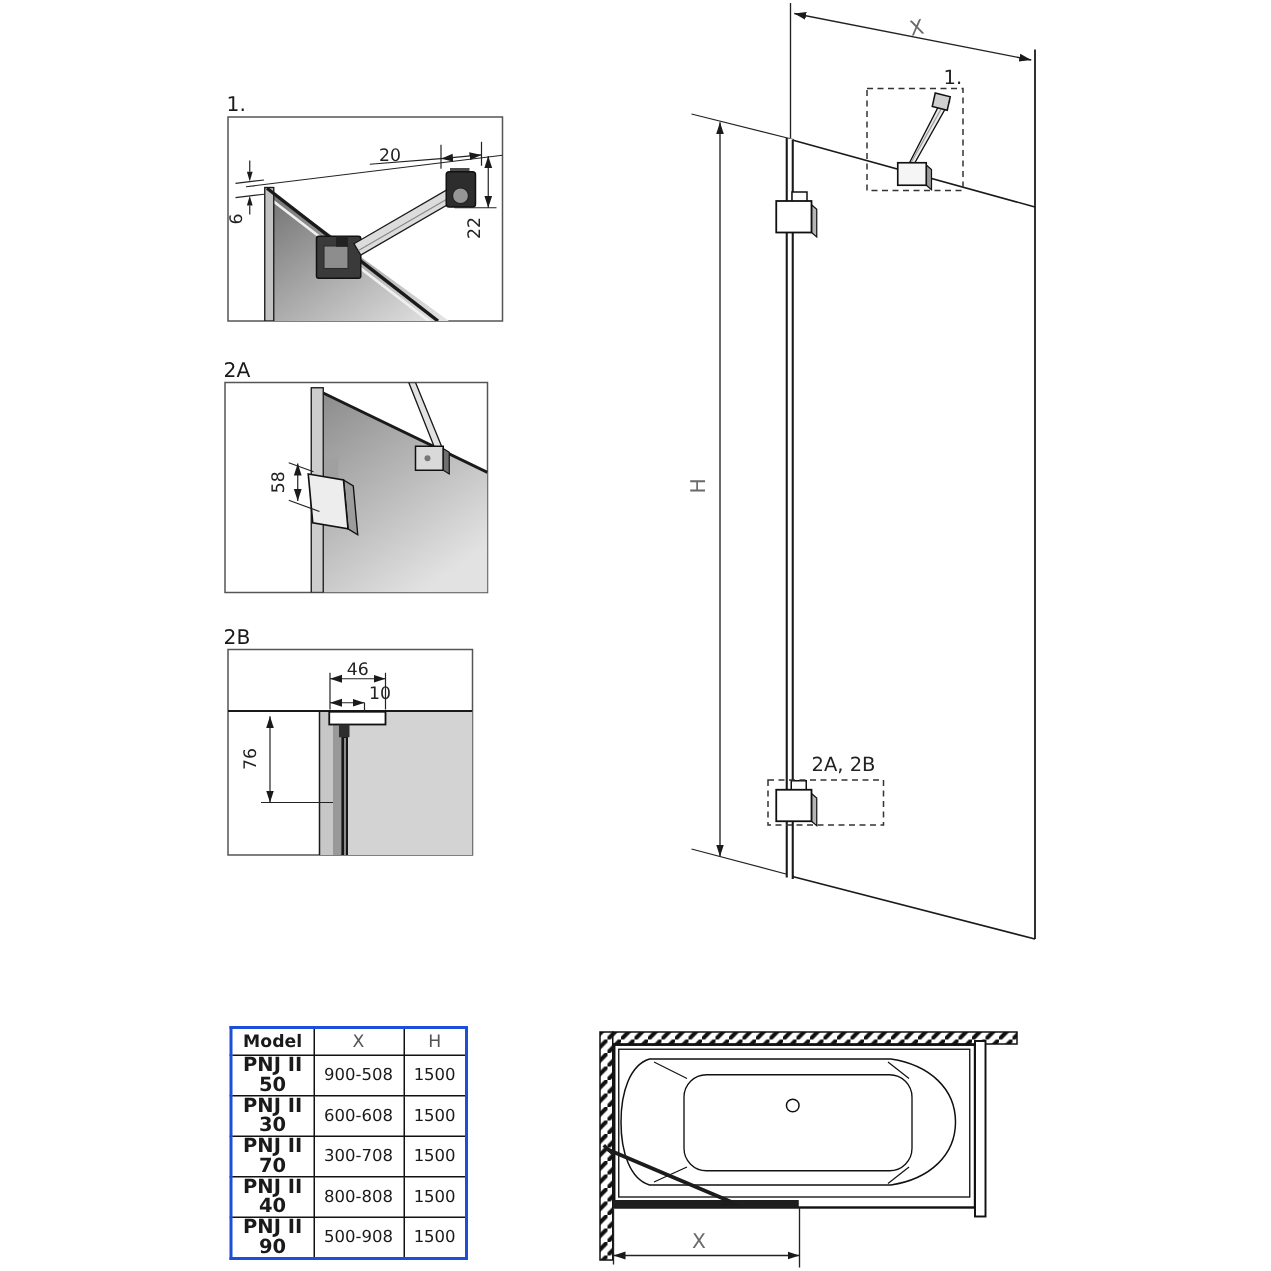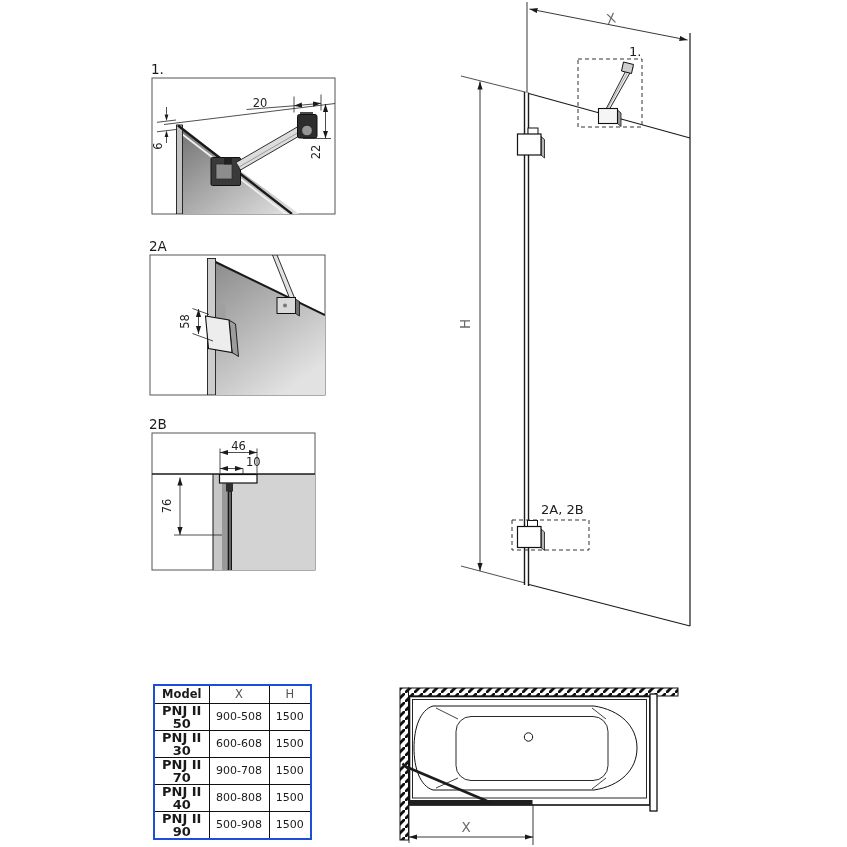--- a/index.html
+++ b/index.html
@@ -271,21 +271,21 @@
       <td>900-508</td>
       <td>1500</td>
     </tr>
     <tr>
       <td class="model">PNJ II 30</td>
       <td>600-608</td>
       <td>1500</td>
     </tr>
     <tr>
       <td class="model">PNJ II 70</td>
-      <td>900-708</td>
+      <td>300-708</td>
       <td>1500</td>
     </tr>
     <tr>
       <td class="model">PNJ II 40</td>
       <td>800-808</td>
       <td>1500</td>
     </tr>
     <tr>
       <td class="model">PNJ II 90</td>
       <td>500-908</td>

